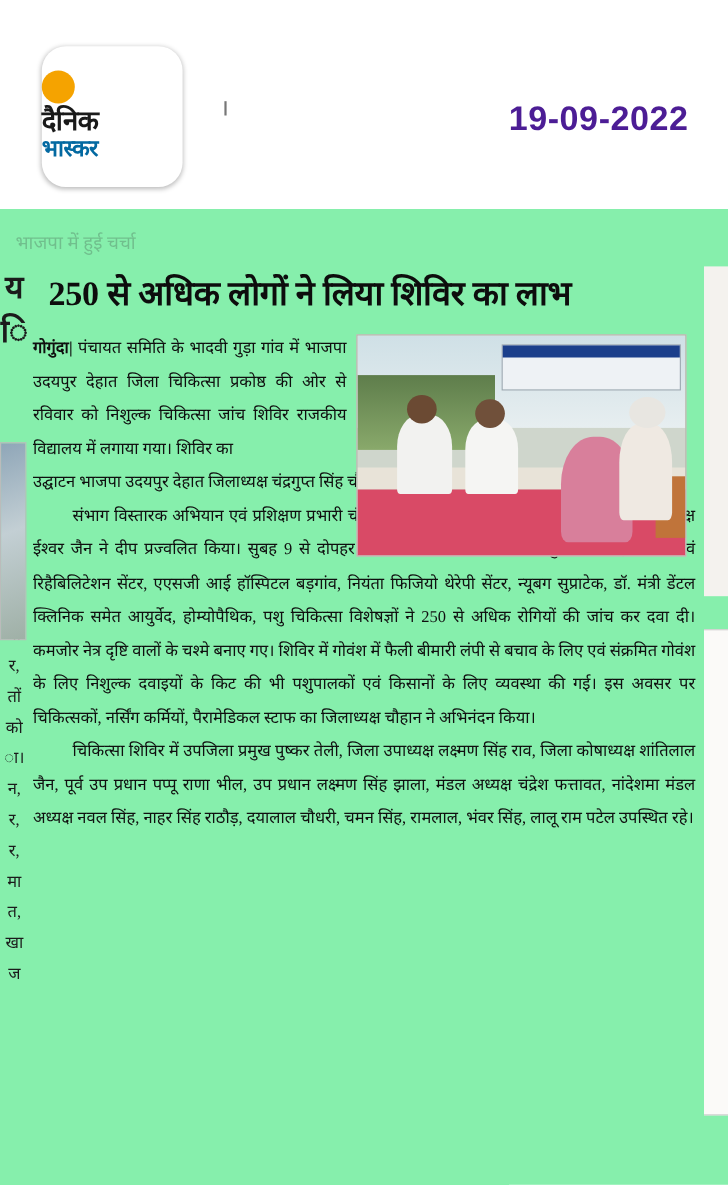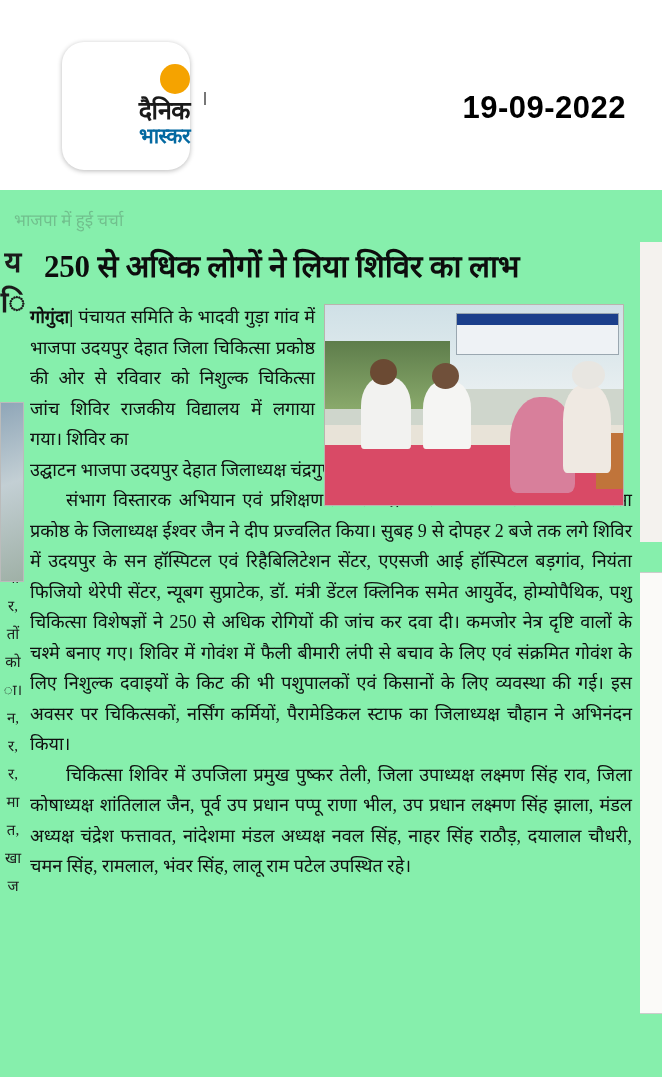--- a/index.html
+++ b/index.html
@@ -28,23 +28,22 @@
     position: absolute;
     left: 38px;
     top: 42px;
     width: 128px;
     height: 128px;
     background: #ffffff;
     border-radius: 22px;
     box-shadow: 0 1px 5px rgba(0,0,0,0.28);
     display: flex;
     flex-direction: column;
-    align-items: flex-end;
+    align-items: flex-start;
     justify-content: center;
-    margin-left: 24px;
   }
   .logo-dot {
     width: 30px;
     height: 30px;
     border-radius: 50%;
     background: #f5a300;
     margin-bottom: 4px;
   }
   .logo-line1 {
     font-family: "Liberation Serif", serif;
@@ -62,21 +61,21 @@
     color: #0369a1;
     letter-spacing: -0.5px;
   }
   .header-date {
     position: absolute;
     right: 36px;
     top: 90px;
     font-family: "Liberation Sans", sans-serif;
     font-weight: bold;
     font-size: 31px;
-    color: #000000;
+    color: #4c1d95;
     letter-spacing: 0.5px;
   }
   .header-tick {
     position: absolute;
     left: 204px;
     top: 92px;
     width: 2px;
     height: 13px;
     background: #777;
   }
@@ -204,21 +203,21 @@
   .ph-p1 { position:absolute; left:12%; bottom:28%; width:17%; height:36%; background:#f2f2f0; border-radius:40% 40% 6% 6%; }
   .ph-p2 { position:absolute; left:33%; bottom:28%; width:16%; height:34%; background:#f5f5f3; border-radius:40% 40% 6% 6%; }
   .ph-head1 { position:absolute; left:15%; bottom:60%; width:9%; height:13%; background:#6b4a33; border-radius:50%; }
   .ph-head2 { position:absolute; left:36%; bottom:58%; width:9%; height:13%; background:#70503a; border-radius:50%; }
   .ph-pink { position:absolute; right:16%; bottom:6%; width:22%; height:48%; background:#d87f9b; border-radius:45% 45% 10% 10%; }
   .ph-elder { position:absolute; right:4%; bottom:16%; width:16%; height:44%; background:#efe9e2; border-radius:40% 40% 8% 8%; }
   .ph-elderhead { position:absolute; right:6%; bottom:58%; width:11%; height:14%; background:#e8e6e1; border-radius:50%; }
   .ph-chair { position:absolute; right:0; bottom:8%; width:9%; height:28%; background:#c0743a; }
 
   .para {
-    font-size: 18px;
+    font-size: 15px;
     line-height: 30.5px;
     text-align: justify;
     color: #0f0f0f;
     margin: 0 0 0 0;
     font-family: "Liberation Serif", serif;
   }
   .para.first {
     width: 285px;
   }
   .para.rest {

